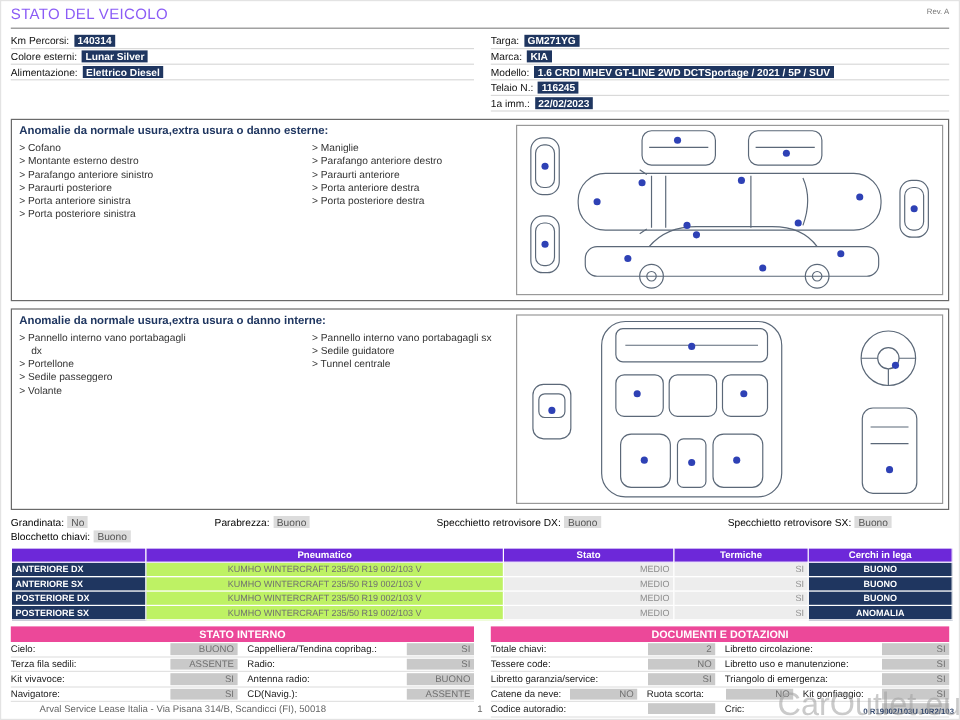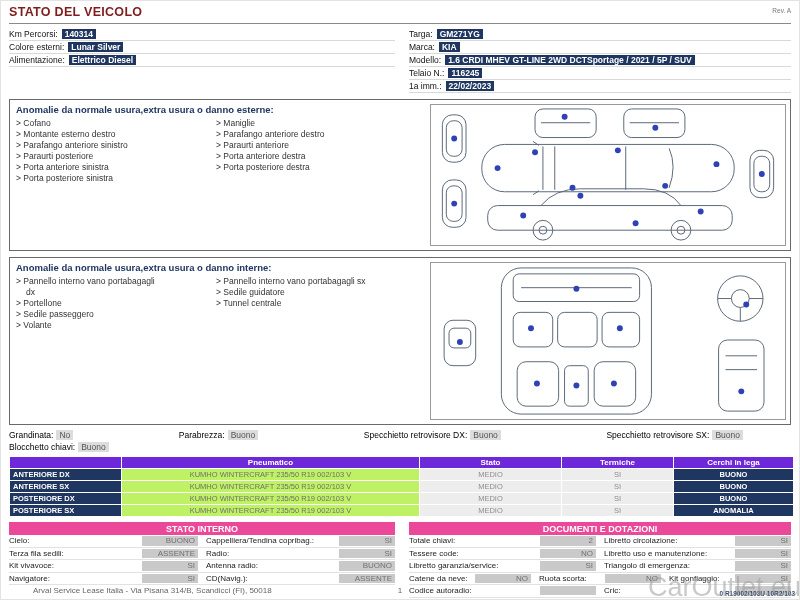--- a/index.html
+++ b/index.html
@@ -1,51 +1,51 @@
 <!DOCTYPE html>
 <html><head>
 <meta charset="utf-8">
 <style>
   *{box-sizing:border-box;margin:0;padding:0;}
   html,body{width:800px;height:600px;overflow:hidden;}
   body{font-family:"Liberation Sans","DejaVu Sans",sans-serif;background:#f5f5f5;}
   .page{width:800px;height:600px;background:#fff;position:relative;padding:4px 8px;overflow:hidden;border:1px solid #e3e3e3;}
   .hdr{display:flex;justify-content:space-between;align-items:flex-start;height:16px;}
-  .title{color:#7f1d1d;font-weight:bold;font-size:12.5px;letter-spacing:.3px;}
+  .title{color:#8b5cf6;font-weight:normal;font-size:12.5px;letter-spacing:.3px;}
   .rev{font-size:6.5px;color:#777;margin-top:2px;}
   .rule{border-bottom:1px solid #8a8a8a;margin:2px 0 4px;}
   .info-wrap{display:flex;gap:14px;}
   .info-left-block{width:386px;}
   .info-right-block{flex:1;}
   .info-row{display:flex;border-bottom:1px solid #d9d9d9;padding:1px 0;font-size:8.5px;line-height:10px;align-items:flex-start;}
   .info-label{margin-right:4px;white-space:nowrap;color:#111;}
   .info-value{background:#1f3660;color:#fff;font-weight:bold;padding:0 3px;max-width:298px;}
   .anomaly-box{border:1px solid #6a6a6a;margin-top:6px;position:relative;padding:4px 6px;}
   .anomaly-box.ext{height:152px;}
   .anomaly-box.int{height:168px;}
   .anomaly-title{color:#1f3660;font-weight:bold;font-size:9.5px;margin-bottom:3px;}
-  .cols{display:flex;}
+  .cols{display:flex;gap:44px;}
   .alist{list-style:none;width:200px;font-size:8.5px;color:#333;}
   .cols.int .alist li{max-width:150px;}
   .alist li{line-height:11px;padding-left:10px;text-indent:-10px;}
   .alist li::before{content:"> ";}
   .diagram-frame{position:absolute;top:4px;right:4px;border:1px solid #999;background:#fff;}
   .diagram-frame.ext{width:356px;height:142px;}
   .diagram-frame.int{width:356px;height:158px;}
   .diagram-frame svg{display:block;width:100%;height:100%;}
   .summary{margin-top:4px;font-size:8.5px;}
   .srow{display:flex;line-height:12px;}
   .srow.one{justify-content:space-between;padding-right:48px;}
   .svalue{background:#dcdcdc;color:#555;padding:0 3px;margin-left:3px;}
   .tires{width:100%;border-collapse:collapse;margin-top:3px;table-layout:fixed;}
   .tires th{background:#6d28d9;color:#fff;font-weight:bold;padding:1px 2px;border:1px solid #fff;text-align:center;font-size:8px;line-height:9px;}
   .tires td{border:1px solid #fff;padding:1px 3px;font-size:7.5px;line-height:9px;}
   .tires td.pos{background:#1f3660;color:#fff;font-weight:bold;}
   .tires td.tire{background:#bef264;color:#707070;text-align:center;}
-  .tires td.med{background:#ededed;color:#8d8d8d;text-align:center;}
+  .tires td.med{background:#ededed;color:#8d8d8d;text-align:right;}
   .tires td.cer{background:#1f3660;color:#fff;text-align:center;font-weight:bold;}
   .bottom-wrap{display:flex;gap:14px;margin-top:5px;}
   .bt.left{width:386px;}
   .bt.right{flex:1;}
   .bar-title{background:#ec4899;color:#fff;font-weight:bold;text-align:center;font-size:9px;padding:1.5px 0;}
   .pair-row{display:flex;gap:8px;border-bottom:1px solid #e2e2e2;padding:1px 0;font-size:8px;line-height:9.5px;}
   .pair{flex:1;display:flex;align-items:center;}
   .pair-label{flex:1;color:#222;white-space:nowrap;overflow:hidden;}
   .pair-value{min-width:56px;background:#c9c9c9;color:#707070;text-align:right;padding:0 3px;min-height:9px;}
   .footer{position:absolute;left:8px;right:8px;bottom:4px;font-size:8px;color:#666;display:flex;}

